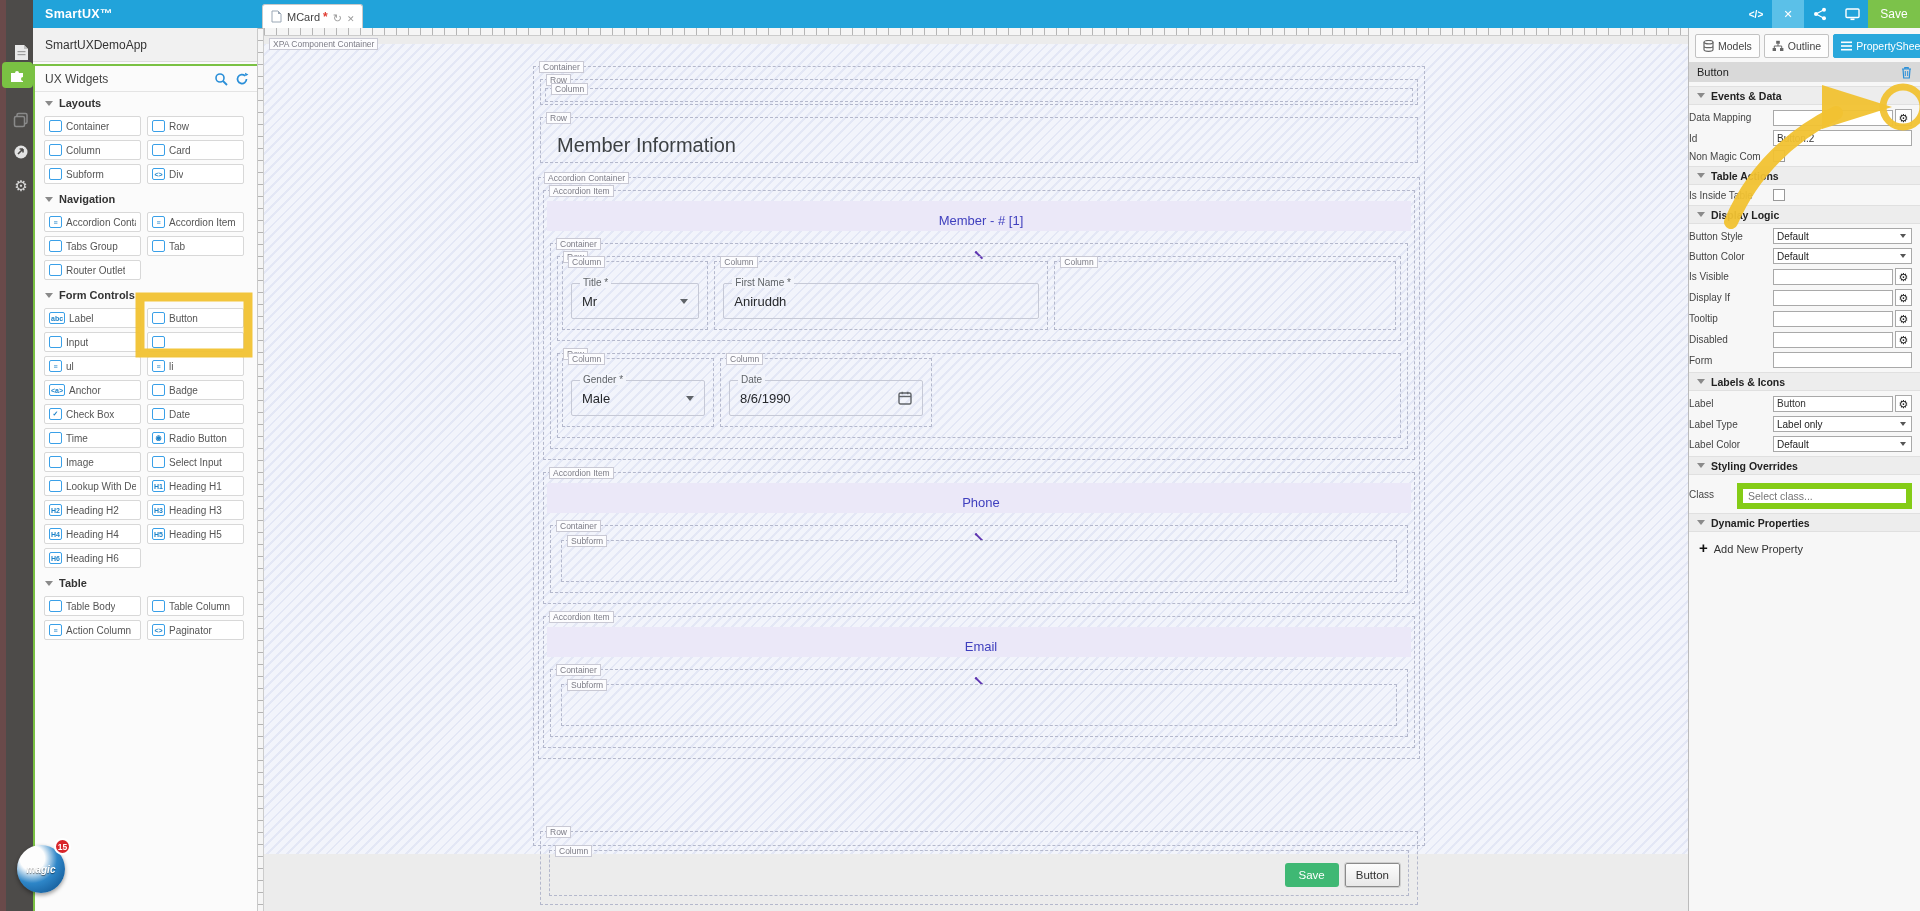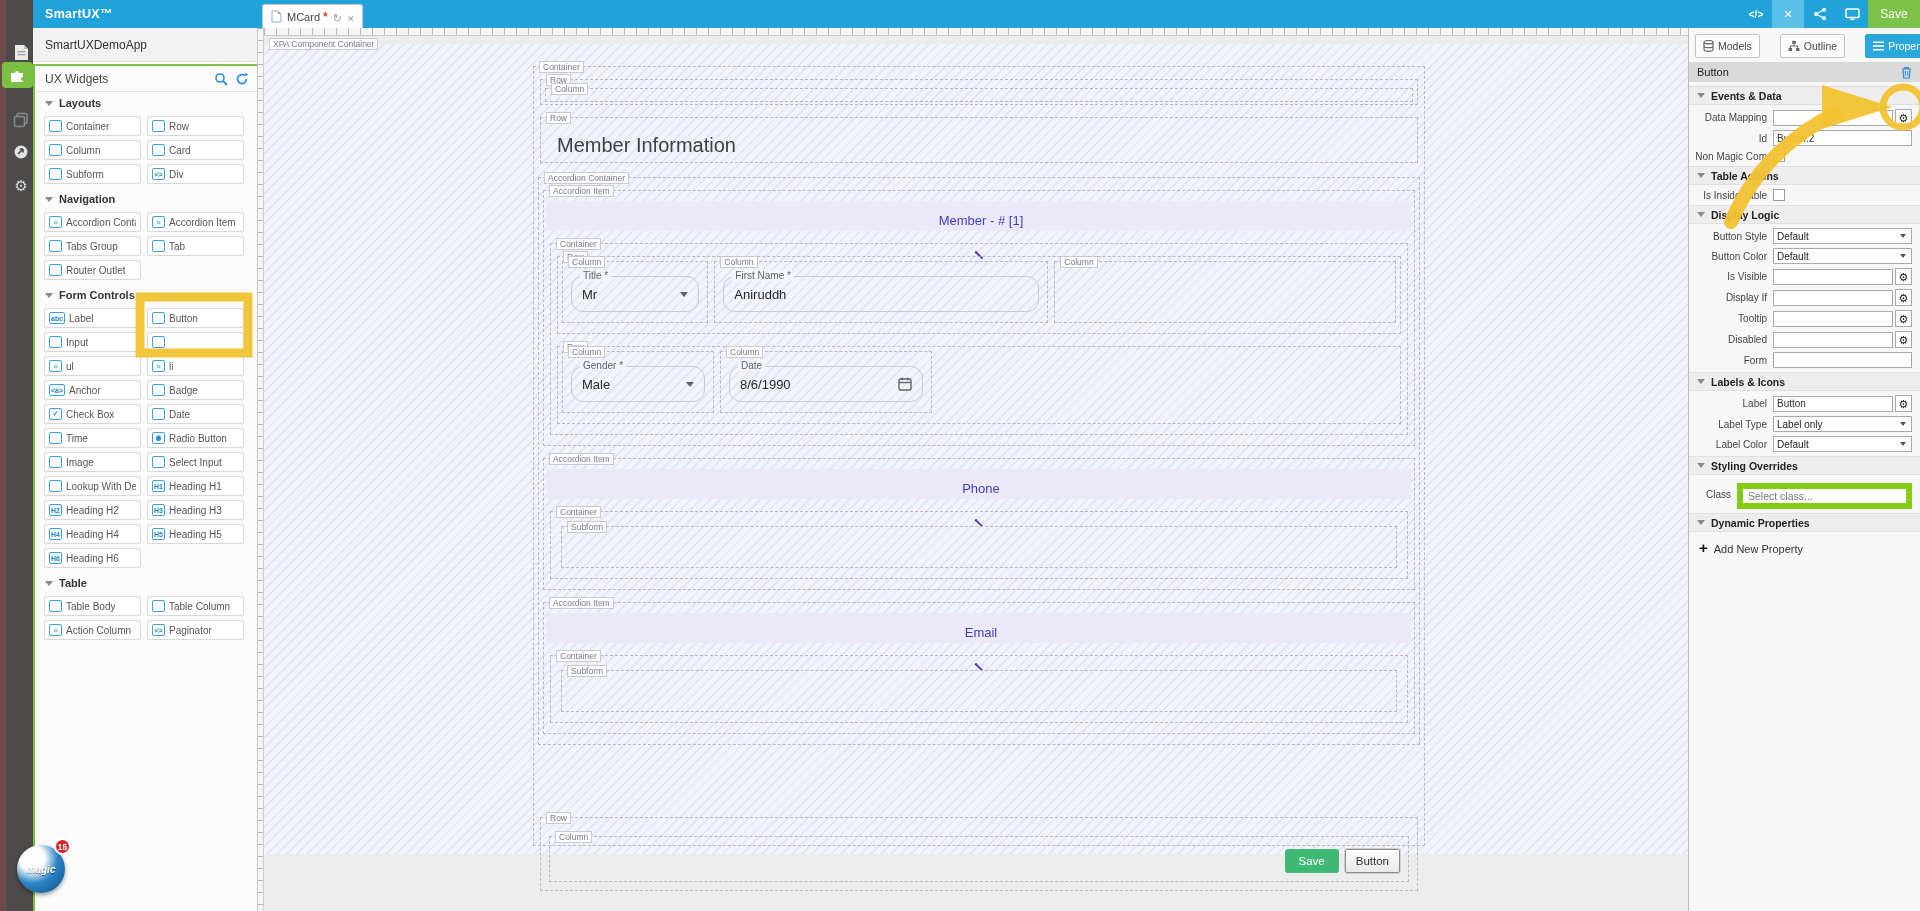--- a/index.html
+++ b/index.html
@@ -69,44 +69,44 @@
   .acc-item { margin:12px 4px 0 4px; padding-bottom:10px; }
   .acc-header { margin:10px 3px 0 3px; height:30px; background:#ebe8f8; display:flex; align-items:center; padding:0 14px 0 18px; gap:12px; cursor:pointer;flex-direction:column; }
   .acc-title { font-size:13px; color:#3f3fbe; }
   .acc-sp { flex:1; }
   .chevron-up { width:10px; height:10px; border-left:2px solid #5e35b1; border-top:2px solid #5e35b1; transform:rotate(45deg) translateY(3px); }
 
   .inner-container { margin:12px 6px 0 6px; padding-bottom:10px; }
   .inner-row { margin:12px 6px 0 6px; display:flex; padding:4px 4px 10px 4px; gap:6px; }
   .inner-col { padding:14px 8px 10px 8px; }
 
-  .field { position:relative; height:36px; border:1px solid #c6c9d6; border-radius:12px; background:transparent; display:flex; align-items:center; padding:0 10px; cursor:text; }
+  .field { position:relative; height:36px; border:1px solid #c6c9d6; border-radius:2px; background:transparent; display:flex; align-items:center; padding:0 10px; cursor:text;margin-top:7px; }
   .fieldlabel { position:absolute; top:-7px; left:8px; font-size:10px; color:#5f6368; background:#f2f4fb; padding:0 3px; }
   .fieldvalue { font-size:13px; color:#26282c; flex:1; white-space:nowrap; }
   .select-caret-icon { width:0; height:0; border-left:4px solid transparent; border-right:4px solid transparent; border-top:5px solid #5f6368; }
   .cal-icon svg { display:block; }
 
   .subform-box { margin:14px 10px 0 10px; height:42px; }
   .gap-hatch { height:56px; }
 
   .bottom-row { margin:16px 6px 0 6px; padding:4px 4px 8px 4px; }
   .bottom-col { margin:14px 4px 0 4px; padding:12px 8px 8px 8px; display:flex; justify-content:flex-end; align-items:center; gap:6px; }
   .btn-save { background:#3fb874; color:#fff; border:none; border-radius:3px; height:24px; padding:0 14px; font-size:11.5px; font-family:inherit; cursor:pointer; }
   .btn-generic { background:linear-gradient(#fdfdfd,#e8e8e8); color:#333; border:1px solid #8b8b8b; outline:1px solid #cfcfcf; border-radius:2px; height:24px; padding:0 10px; font-size:11.5px; font-family:inherit; cursor:pointer; }
 
   
   .rightpanel { position:absolute; right:0; top:28px; width:232px; bottom:0; background:#f7f7f7; border-left:1px solid #bbb; z-index:5; }
-  .rtabs { display:flex; gap:20px; padding:6px 4px 4px 6px; }
+  .rtabs { display:flex; gap:4px; padding:6px 4px 4px 6px; }
   .rtab { height:24px; display:flex; align-items:center; gap:4px; padding:0 7px; background:#fdfdfd; border:1px solid #c2c2c2; border-radius:2px; font-size:10.5px; color:#444; cursor:pointer; white-space:nowrap; }
   .rtab.active { background:#29a8dc; border-color:#29a8dc; color:#fff; }
   .rtitle { height:20px; background:#d9d9d9; display:flex; align-items:center; padding:0 8px; font-size:11px; color:#222; }
   .rtitle .sp { flex:1; }
   .psec-header { height:19px; background:#ededed; border-top:1px solid #e0e0e0; border-bottom:1px solid #e0e0e0; display:flex; align-items:center; gap:6px; padding-left:8px; font-size:10.5px; font-weight:bold; color:#222; cursor:pointer; margin-top:4px; }
   .prow { display:flex; align-items:center; margin:4px 8px 0 0; }
-  .plabel { width:84px; text-align:right; font-size:10px; color:#444; padding-right:6px; white-space:nowrap; overflow:hidden; }
+  .plabel { width:84px; font-size:10px; color:#444; padding-right:6px; white-space:nowrap; overflow:hidden; }
   .pinput { flex:1; height:16px; border:1px solid #a9a9a9; background:#fff; font-size:10px; color:#333; display:flex; align-items:center; padding:0 3px; }
   .pgear { width:17px; height:17px; border:1px solid #a9a9a9; background:#fff; margin-left:2px; display:flex; align-items:center; justify-content:center; cursor:pointer; padding:0; }
   .gear-icon::before { content:"\2699"; font-size:11px; color:#222; }
   .pselect { flex:1; height:16px; border:1px solid #a9a9a9; background:#fff; font-size:10px; color:#222; display:flex; align-items:center; padding:0 5px 0 3px; justify-content:space-between; cursor:pointer; }
   .psel-caret { width:0; height:0; border-left:3.5px solid transparent; border-right:3.5px solid transparent; border-top:4px solid #555; }
   .pcheck { width:12px; height:12px; border:1px solid #999; background:#fff; display:inline-block; cursor:pointer; }
   .pclass-row { margin:8px 8px 4px 0; display:flex; align-items:flex-start; }
   .pclass-row .plabel { width:48px; padding-top:6px; }
   .pclass { flex:1; height:26px; border:6px solid #84cc16; background:#fff; font-size:10.5px; color:#333; padding:0 5px; font-family:inherit; }
   .addprop { display:flex; align-items:center; gap:6px; margin:10px 0 0 10px; font-size:11px; color:#333; cursor:pointer; }

